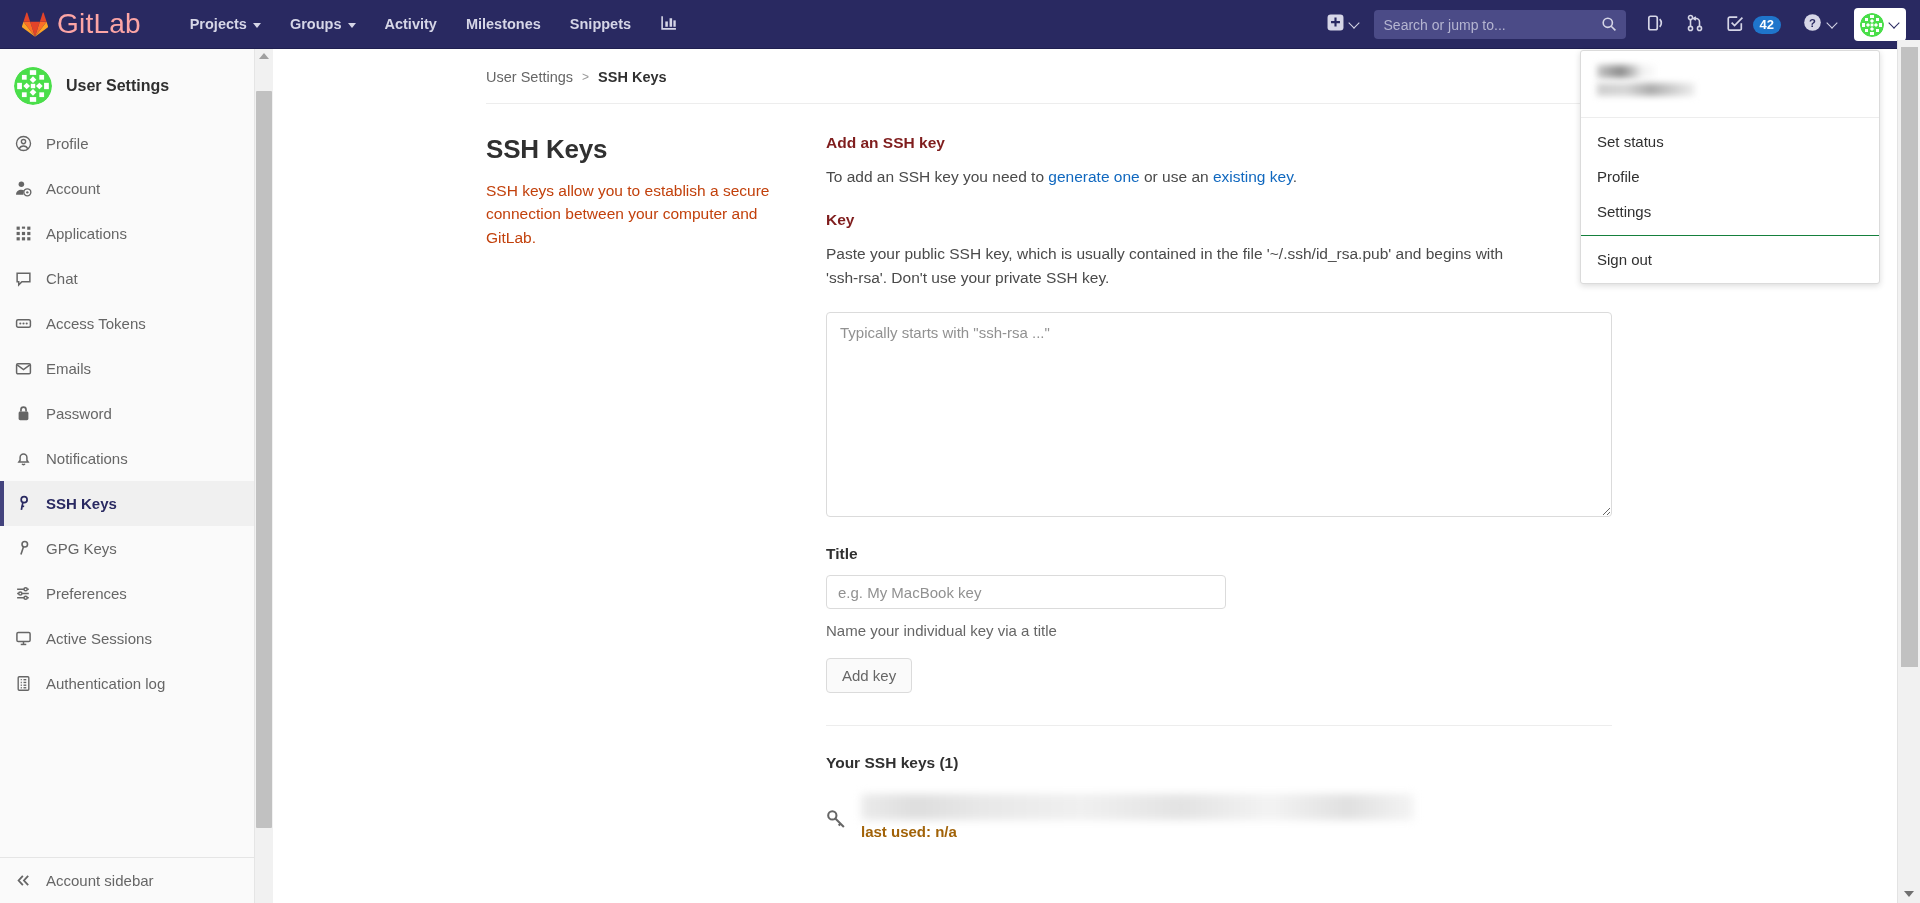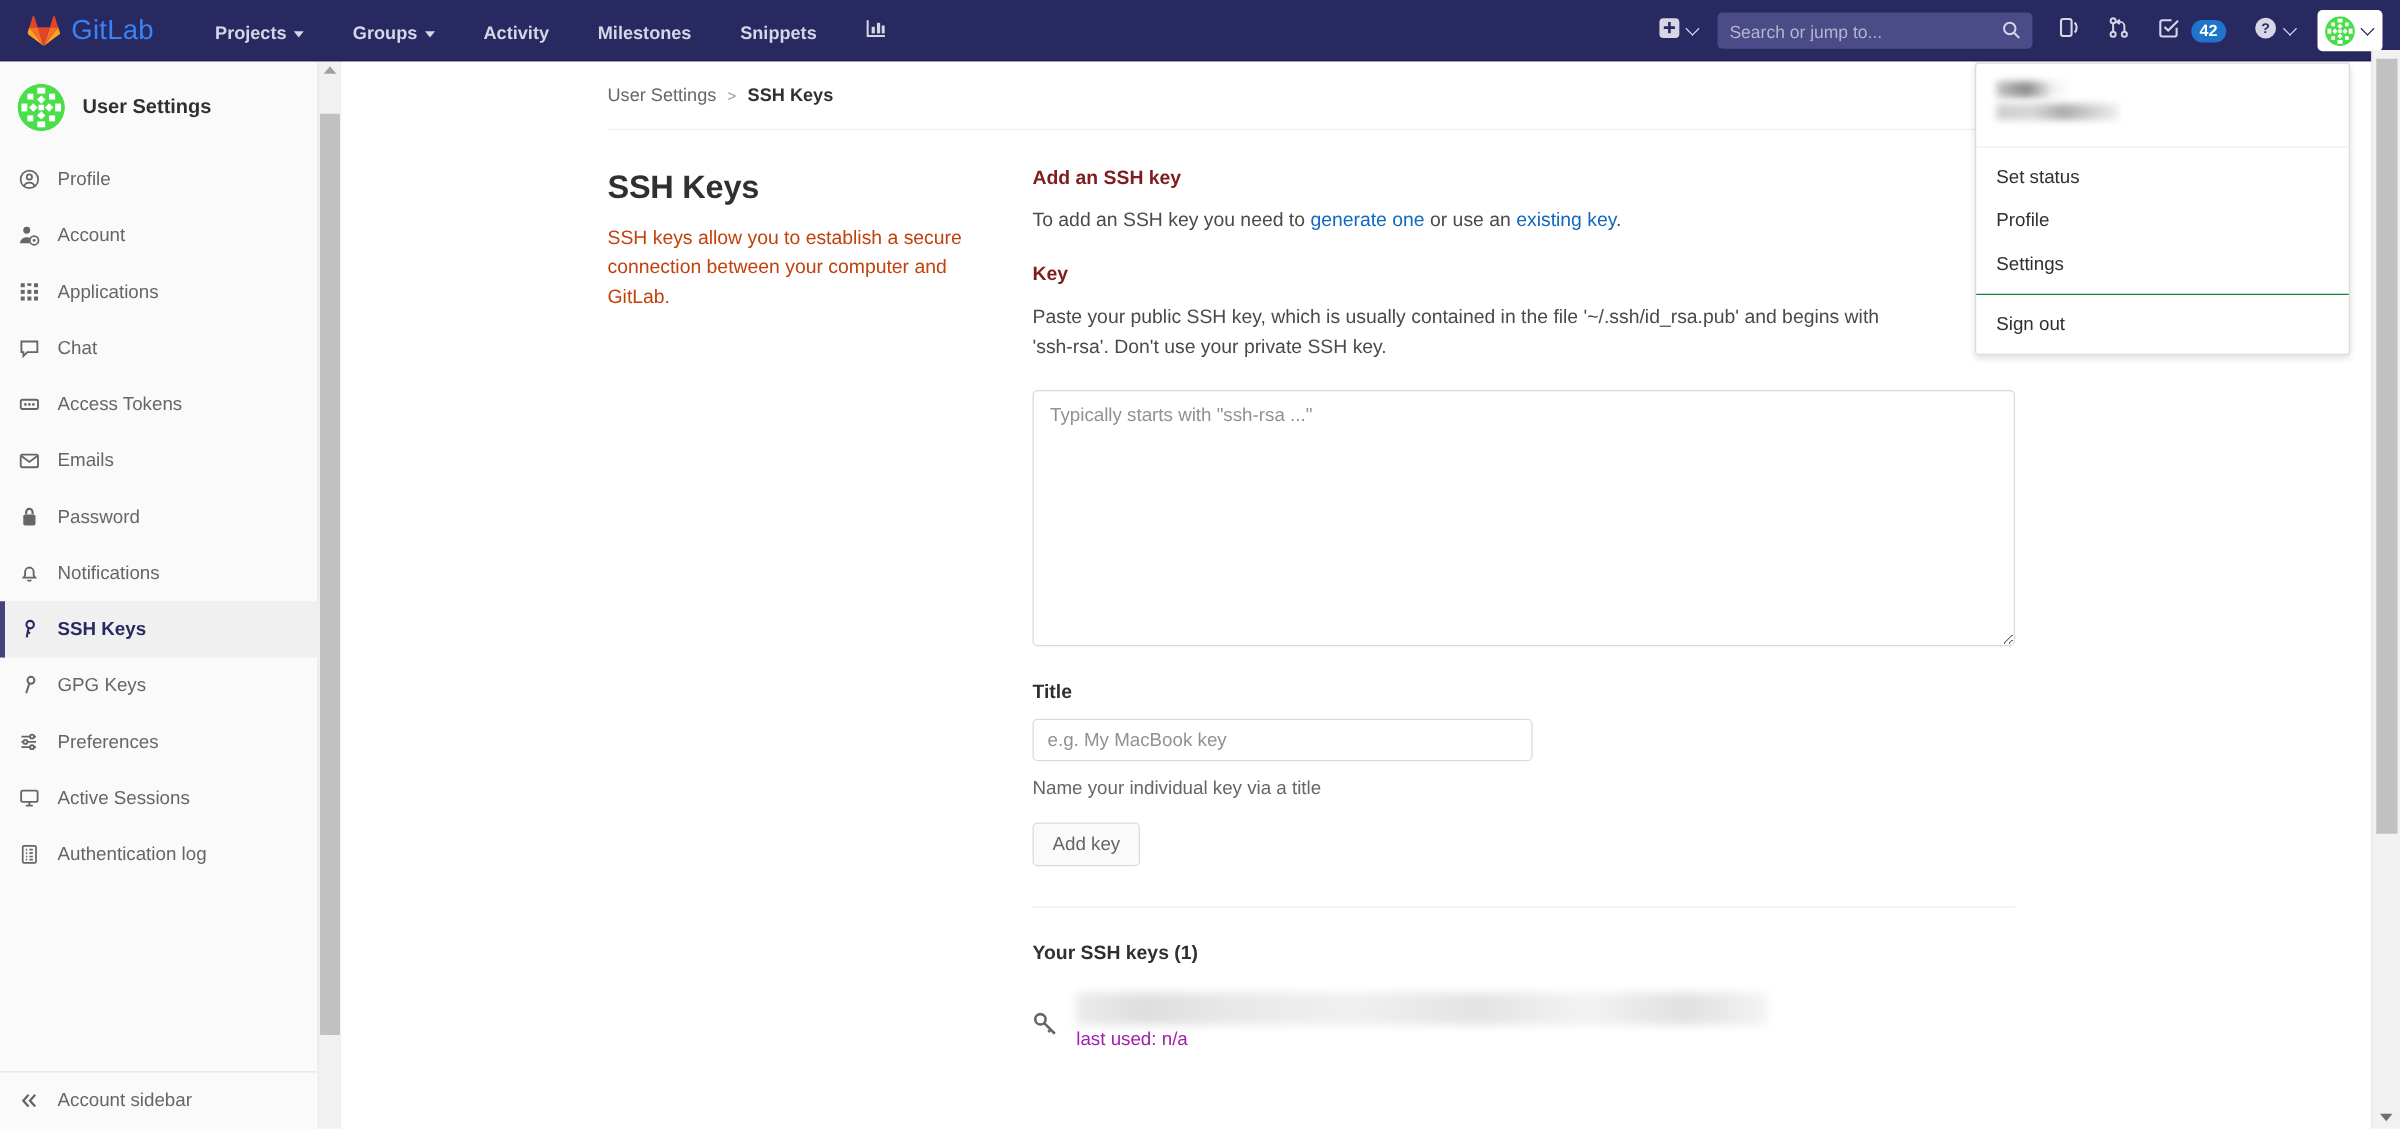--- a/index.html
+++ b/index.html
@@ -11,22 +11,22 @@
   #app { position: relative; width: 1920px; height: 903px; }
 
   
   .navbar {
     position: absolute; top: 0; left: 0; width: 1920px; height: 49px;
     background: #292961; display: flex; align-items: center;
     border-bottom: 1px solid #1f1f50; z-index: 60;
   }
   .nav-logo { display: flex; align-items: center; margin-left: 22px; gap: 9px; cursor: pointer; }
   .tanuki { width: 26px; height: 25px; display: block; }
-  .logo-text { color: #3b82f6; font-size: 22px; letter-spacing: .2px; font-weight: 400; }
-  .nav-links { display: flex; align-items: flex-end; margin-left: 36px; gap: 13px; }
+  .logo-text { color: #fca5a5; font-size: 28px; letter-spacing: .2px; font-weight: 400; }
+  .nav-links { display: flex; align-items: center; margin-left: 36px; gap: 3px; }
   .nav-link {
     color: #d6d6e7; font-size: 14.5px; font-weight: bold; padding: 14px 13px;
     display: flex; align-items: center; gap: 6px; cursor: pointer; white-space: nowrap;
   }
   .caret { width: 0; height: 0; border-left: 4.5px solid transparent; border-right: 4.5px solid transparent; border-top: 5px solid currentColor; display:inline-block; position: relative; top: 1px;}
   .chev { display:inline-block; width:8px; height:8px; border-right:1.6px solid currentColor; border-bottom:1.6px solid currentColor; transform:rotate(45deg); position:relative; top:-2px;}
 
   .nav-right { position: absolute; right: 14px; top: 0; height: 49px; display: flex; align-items: center; gap: 2px; }
   .nav-icon-btn { display: flex; align-items: center; gap: 6px; padding: 8px 10px; cursor: pointer; color: #d6d6e7; }
   .search-box {
@@ -141,21 +141,21 @@
   .keys-rule { border-top: 1px solid #ededed; margin-top: 32px; width: 786px; }
   h4.keys-title { font-size: 15.5px; color: #303030; font-weight: bold; margin-top: 28px; margin-bottom: 22px; }
   .key-row { display: flex; align-items: flex-start; gap: 13px; }
   .key-icon { flex: 0 0 22px; margin-top: 14px; }
   .key-info { flex: 1; }
   .blur-key {
     width: 553px; height: 26px; border-radius: 2px; margin-bottom: 3px;
     background: linear-gradient(90deg,#ebebeb,#dedede 10%,#e8e8e8 22%,#f0f0f0 40%,#e3e3e3 58%,#f3f3f3 74%,#e0e0e0 88%,#f4f4f4);
     filter: blur(4px);
   }
-  .last-used { font-size: 15px; color: #a21caf; }
+  .last-used { font-size: 15px; color: #a16207; font-weight: bold; }
 </style>
 </head>
 <body>
 
 <div id="app">
 
   <div class="navbar">
     <div class="nav-logo">
       <span>
         <svg class="tanuki" viewBox="0 0 36 34">

